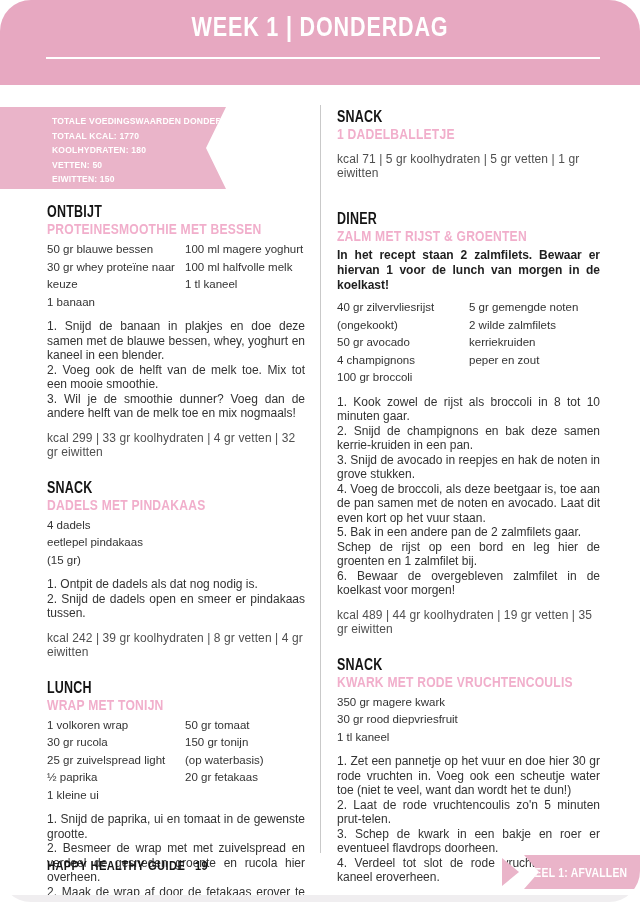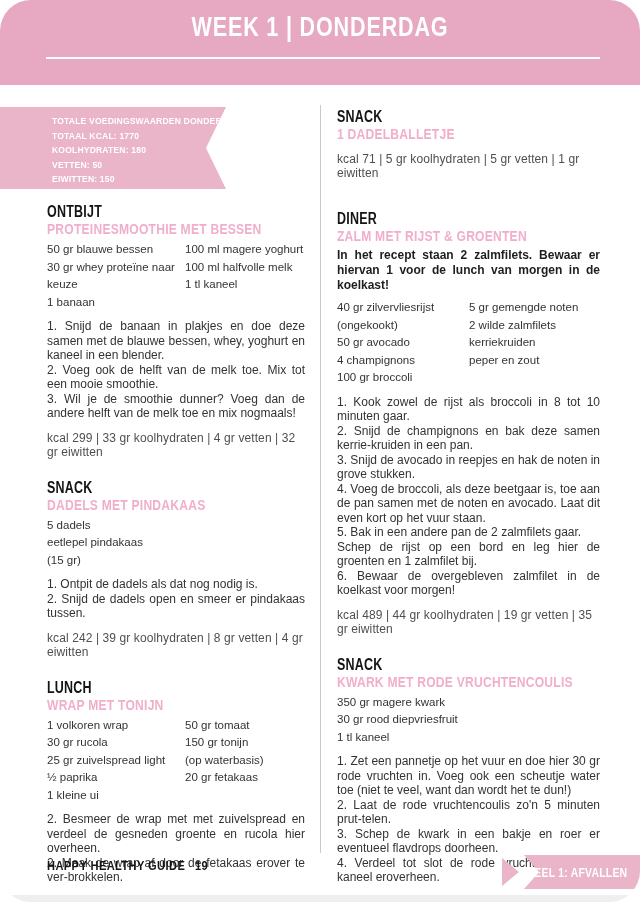--- a/index.html
+++ b/index.html
@@ -126,21 +126,21 @@
             <div class="step">2. Voeg ook de helft van de melk toe. Mix tot een mooie smoothie.</div>
             <div class="step">3. Wil je de smoothie dunner? Voeg dan de andere helft van de melk toe en mix nogmaals!</div>
           </div>
         <div class="kcal">kcal 299 | 33 gr koolhydraten | 4 gr vetten | 32 gr eiwitten</div>
       </section>
 
       <section class="section sec-snack1">
         <h2 class="meal">SNACK</h2>
         <h3 class="recipe">DADELS MET PINDAKAAS</h3>
         <div>
-            <div class="ing">5 dadels</div>
+            <div class="ing">4 dadels</div>
             <div class="ing">eetlepel pindakaas</div>
             <div class="ing">(15 gr)</div>
           </div>
         <div class="steps">
             <div class="step">1. Ontpit de dadels als dat nog nodig is.</div>
             <div class="step">2. Snijd de dadels open en smeer er pindakaas tussen.</div>
           </div>
         <div class="kcal">kcal 242 | 39 gr koolhydraten | 8 gr vetten | 4 gr eiwitten</div>
       </section>
 
@@ -156,20 +156,21 @@
               <div class="ing">1 kleine ui</div>
             </div>
           <div class="ing-col2">
               <div class="ing">50 gr tomaat</div>
               <div class="ing">150 gr tonijn</div>
               <div class="ing">(op waterbasis)</div>
               <div class="ing">20 gr fetakaas</div>
             </div>
         </div>
         <div class="steps">
+            <div class="step">1. Snijd de paprika, ui en tomaat in de gewenste grootte.</div>
             <div class="step">2. Besmeer de wrap met met zuivelspread en verdeel de gesneden groente en rucola hier overheen.</div>
             <div class="step">2. Maak de wrap af door de fetakaas erover te ver-brokkelen.</div>
           </div>
         <div class="kcal">kcal 458 | 43 gr koolhydraten | 12 gr vetten | 45 gr eiwitten</div>
       </section>
 
     </div>
 
     <div class="col col-right">
 

